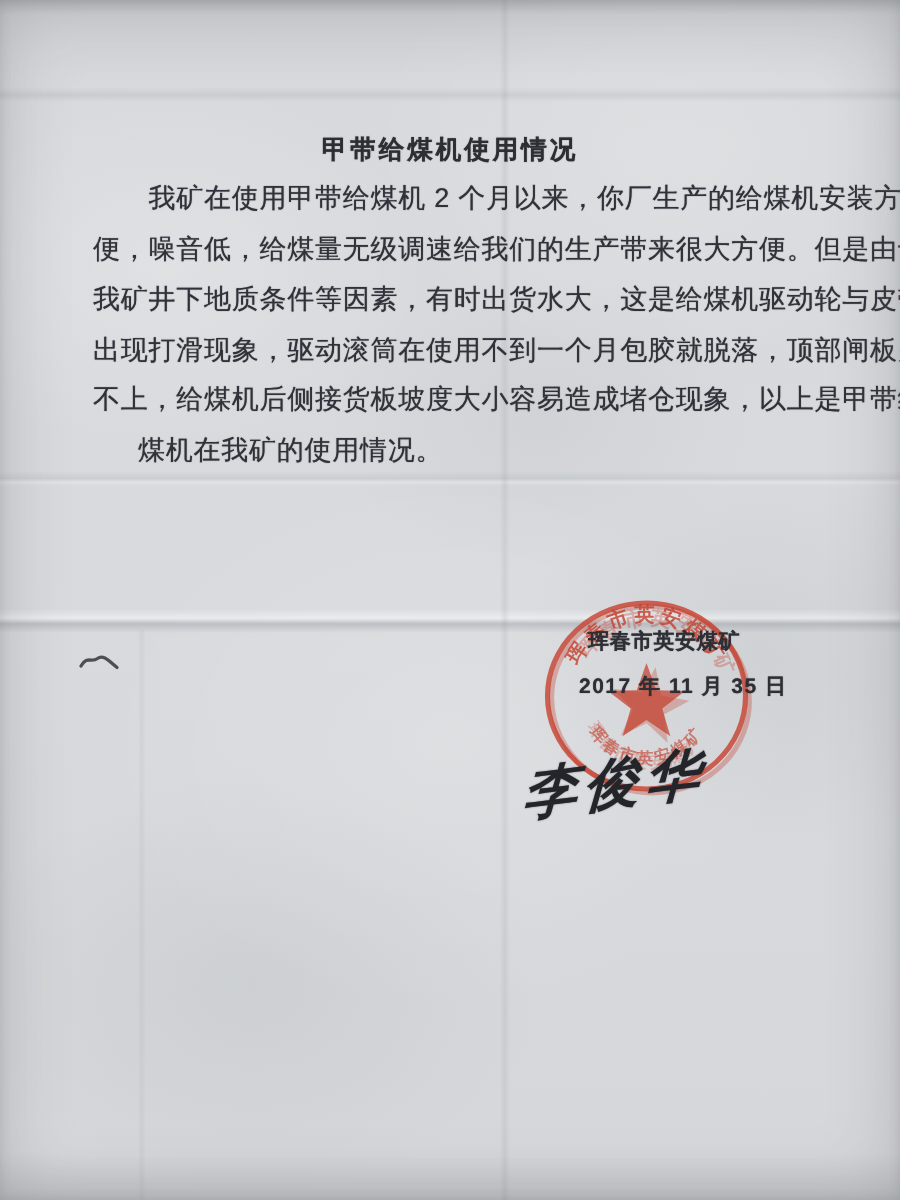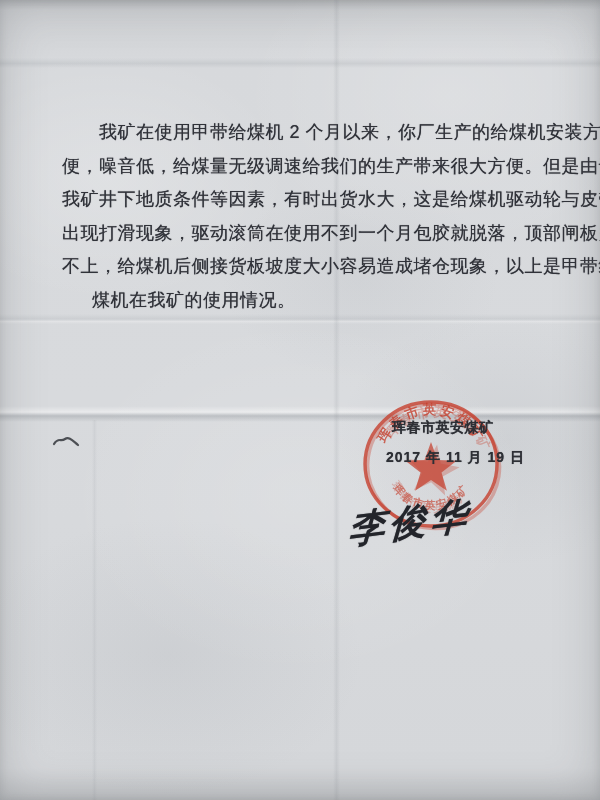--- a/index.html
+++ b/index.html
@@ -80,20 +80,21 @@
 <body>
 
 <div id="page">
 
   <div class="crease h fold-soft1"></div>
   <div class="crease h fold-soft2"></div>
   <div class="crease h fold-main"></div>
   <div class="crease v fold-vert"></div>
   <div class="crease fold-vert2"></div>
 
+  <div class="doc-title">甲带给煤机使用情况</div>
 
   <div class="body-text">
     <div class="body-line first">我矿在使用甲带给煤机 2 个月以来，你厂生产的给煤机安装方</div>
     <div class="body-line">便，噪音低，给煤量无级调速给我们的生产带来很大方便。但是由于</div>
     <div class="body-line">我矿井下地质条件等因素，有时出货水大，这是给煤机驱动轮与皮带</div>
     <div class="body-line">出现打滑现象，驱动滚筒在使用不到一个月包胶就脱落，顶部闸板关</div>
     <div class="body-line">不上，给煤机后侧接货板坡度大小容易造成堵仓现象，以上是甲带给</div>
     <div class="body-line last">煤机在我矿的使用情况。</div>
   </div>
 
@@ -114,18 +115,18 @@
       </text>
       <text font-size="11" fill="#c5402e" opacity=".62" letter-spacing="2" font-family="Liberation Sans, DejaVu Sans, sans-serif" font-weight="bold">
         <textPath href="#arcBottom" startOffset="50%" text-anchor="middle">珲春市英安煤矿</textPath>
       </text>
     </g>
 
     <use href="#sealImpression" transform="rotate(9 78 71) translate(3 2)" opacity=".42"></use>
   </svg>
 
   <div class="org-name">珲春市英安煤矿</div>
-  <div class="stamp-date">2017 年 11 月 19 日</div>
+  <div class="stamp-date">2017 年 11 月 35 日</div>
 
   <div class="signature">李俊华</div>
 
   <div class="vignette"></div>
 </div>
 
 </body></html>

